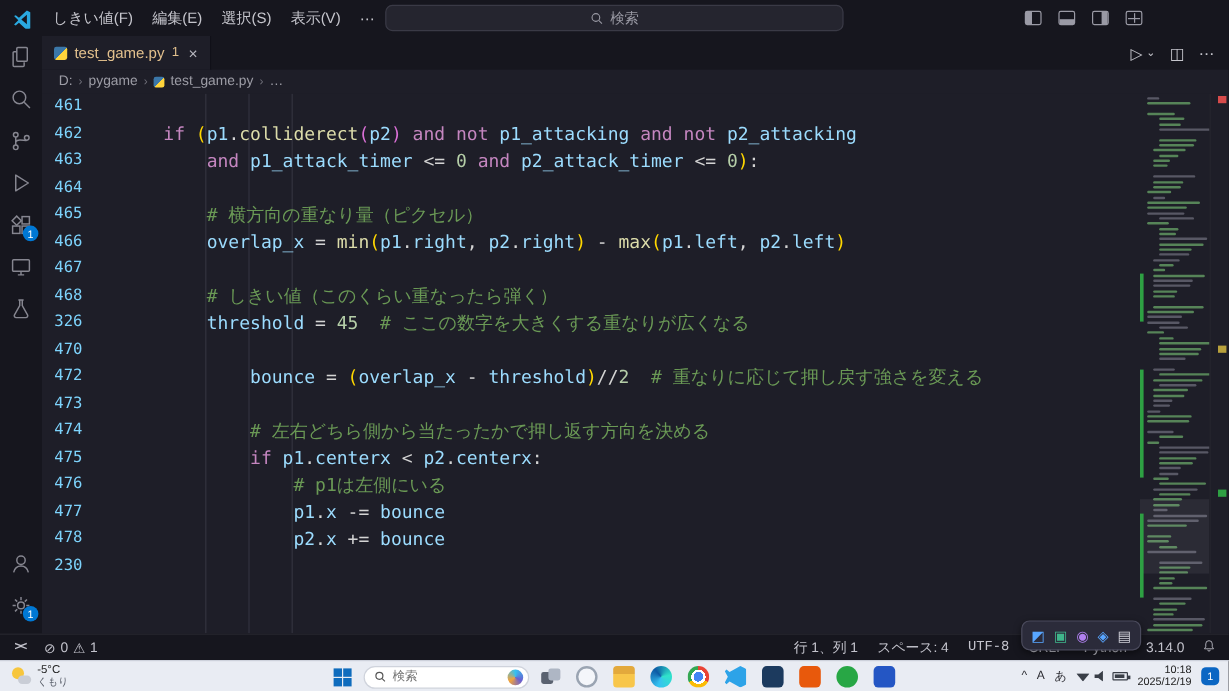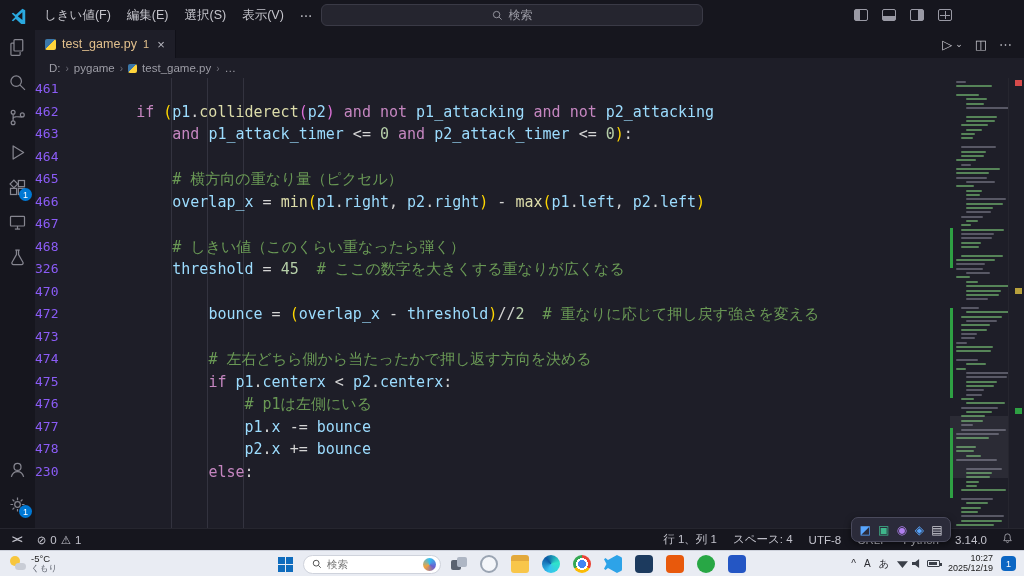--- a/index.html
+++ b/index.html
@@ -49,21 +49,21 @@
 
   
   .breadcrumb { position:absolute; top:58px; left:35px; right:0; height:20px; background:#1e1e28; display:flex;
                 align-items:center; gap:5px; padding-left:14px; color:#9d9da6; font-size:11.5px; z-index:5; }
   .crumb-sep { color:#6e6e78; font-size:10px; }
 
   
   .editor { position:absolute; top:78px; left:35px; right:0; height:450px; background:#1e1e28; overflow:hidden; }
   .lines { position:absolute; top:0; left:0; right:109px; }
   .line { display:flex; height:22.5px; line-height:22.5px; font-family:"DejaVu Sans Mono", monospace; font-size:15px; white-space:pre; }
-  .ln { width:65px; flex:none; text-align:left; padding-right:21px; color:#8b5cf6; font-size:13px; }
+  .ln { width:65px; flex:none; text-align:center; padding-right:21px; color:#7dd3fc; font-size:13px; }
   .code { white-space:pre; color:#d4d4d4; }
   .t-kw{color:#c586c0;} .t-var{color:#9cdcfe;} .t-fn{color:#dcdcaa;} .t-num{color:#b5cea8;}
   .t-op{color:#d4d4d4;} .t-txt{color:#d4d4d4;} .t-cmt{color:#6a9955;} .t-b1{color:#ffd700;} .t-b2{color:#da70d6;}
   .guide { position:absolute; top:0; bottom:0; width:1px; background:#33333f; }
 
   
   .minimap { position:absolute; top:0; right:16px; width:58px; height:450px; background:#1e1e28; padding:3px 4px 0 6px; overflow:hidden; }
   .mm-bar { height:2px; margin-bottom:2.35px; border-radius:1px; }
   .mm-slider { position:absolute; left:0; right:0; top:338px; height:62px; background:rgba(200,200,220,.08); }
   .mm-git { position:absolute; left:0; width:3px; background:#2ea043; }
@@ -268,21 +268,21 @@
         <div class="line"><span class="ln">468</span><span class="code">        <span class="t-cmt"># しきい値（このくらい重なったら弾く）</span></span></div>
         <div class="line"><span class="ln">326</span><span class="code">        <span class="t-var">threshold</span><span class="t-op"> = </span><span class="t-num">45</span><span class="t-txt">  </span><span class="t-cmt"># ここの数字を大きくする重なりが広くなる</span></span></div>
         <div class="line"><span class="ln">470</span><span class="code"></span></div>
         <div class="line"><span class="ln">472</span><span class="code">            <span class="t-var">bounce</span><span class="t-op"> = </span><span class="t-b1">(</span><span class="t-var">overlap_x</span><span class="t-op"> - </span><span class="t-var">threshold</span><span class="t-b1">)</span><span class="t-op">//</span><span class="t-num">2</span><span class="t-txt">  </span><span class="t-cmt"># 重なりに応じて押し戻す強さを変える</span></span></div>
         <div class="line"><span class="ln">473</span><span class="code"></span></div>
         <div class="line"><span class="ln">474</span><span class="code">            <span class="t-cmt"># 左右どちら側から当たったかで押し返す方向を決める</span></span></div>
         <div class="line"><span class="ln">475</span><span class="code">            <span class="t-kw">if</span><span class="t-txt"> </span><span class="t-var">p1</span><span class="t-txt">.</span><span class="t-var">centerx</span><span class="t-op"> &lt; </span><span class="t-var">p2</span><span class="t-txt">.</span><span class="t-var">centerx</span><span class="t-txt">:</span></span></div>
         <div class="line"><span class="ln">476</span><span class="code">                <span class="t-cmt"># p1は左側にいる</span></span></div>
         <div class="line"><span class="ln">477</span><span class="code">                <span class="t-var">p1</span><span class="t-txt">.</span><span class="t-var">x</span><span class="t-op"> -= </span><span class="t-var">bounce</span></span></div>
         <div class="line"><span class="ln">478</span><span class="code">                <span class="t-var">p2</span><span class="t-txt">.</span><span class="t-var">x</span><span class="t-op"> += </span><span class="t-var">bounce</span></span></div>
-        <div class="line"><span class="ln">230</span><span class="code">            <span class="t-kw">else</span><span class="t-txt">:</span></span></div>
+        <div class="line"><span class="ln">230</span></div>
       </div>
 
     <div class="minimap">
       <div class="mm-slider"></div>
       <div class="mm-git" style="top:150px;height:40px"></div>
       <div class="mm-git" style="top:230px;height:90px"></div>
       <div class="mm-git" style="top:350px;height:70px"></div>
     <div class="mm-bar" style="width: 10px; margin-left: 0px; background: rgba(160, 160, 175, 0.45);"></div>
         <div class="mm-bar" style="width: 36px; margin-left: 0px; background: rgba(96, 150, 96, 0.85);"></div>
         <div class="mm-bar"></div>
@@ -414,21 +414,21 @@
     </div>
     <div class="sb-right">
       <span class="sb-bell" style="order:99">
         <svg viewBox="0 0 24 24">
             <path d="M12 3.5a5 5 0 0 0-5 5v4.5l-2 3h14l-2-3V8.5a5 5 0 0 0-5-5z"></path>
             <path d="M10 17.5a2 2 0 0 0 4 0"></path>
           </svg>
       </span>
     <span class="sb-item" style="order: 0;">行 1、列 1</span>
         <span class="sb-item" style="order: 1;">スペース: 4</span>
-        <span class="sb-item" style="order: 2;">UTF-8</span>
+        <span class="sb-item" style="order: 2; font-family: Liberation Mono, monospace;">UTF-8</span>
         <span class="sb-item" style="order: 3;">CRLF</span>
         <span class="sb-item" style="order: 4;">Python</span>
         <span class="sb-item" style="order: 5;">3.14.0</span>
       </div>
   </div>
 
   <div class="taskbar">
     <div class="weather">
       <span class="weather-ic">
           <span class="sun"></span>
@@ -493,20 +493,20 @@
     <div class="tb-right">
       <span class="tray-txt">^</span>
       <span class="tray-txt">A</span>
       <span class="tray-txt">あ</span>
       <span class="tray-icons">
         <span class="wifi-ic"></span>
         <span class="spk-ic"></span>
         <span class="bat-ic"></span>
       </span>
       <span class="clock">
-        <span>10:27</span>
+        <span>10:18</span>
         <span>2025/12/19</span>
       </span>
       <span class="notif-badge">1</span>
     </div>
   </div>
 
 </div>
 
 </body></html>

